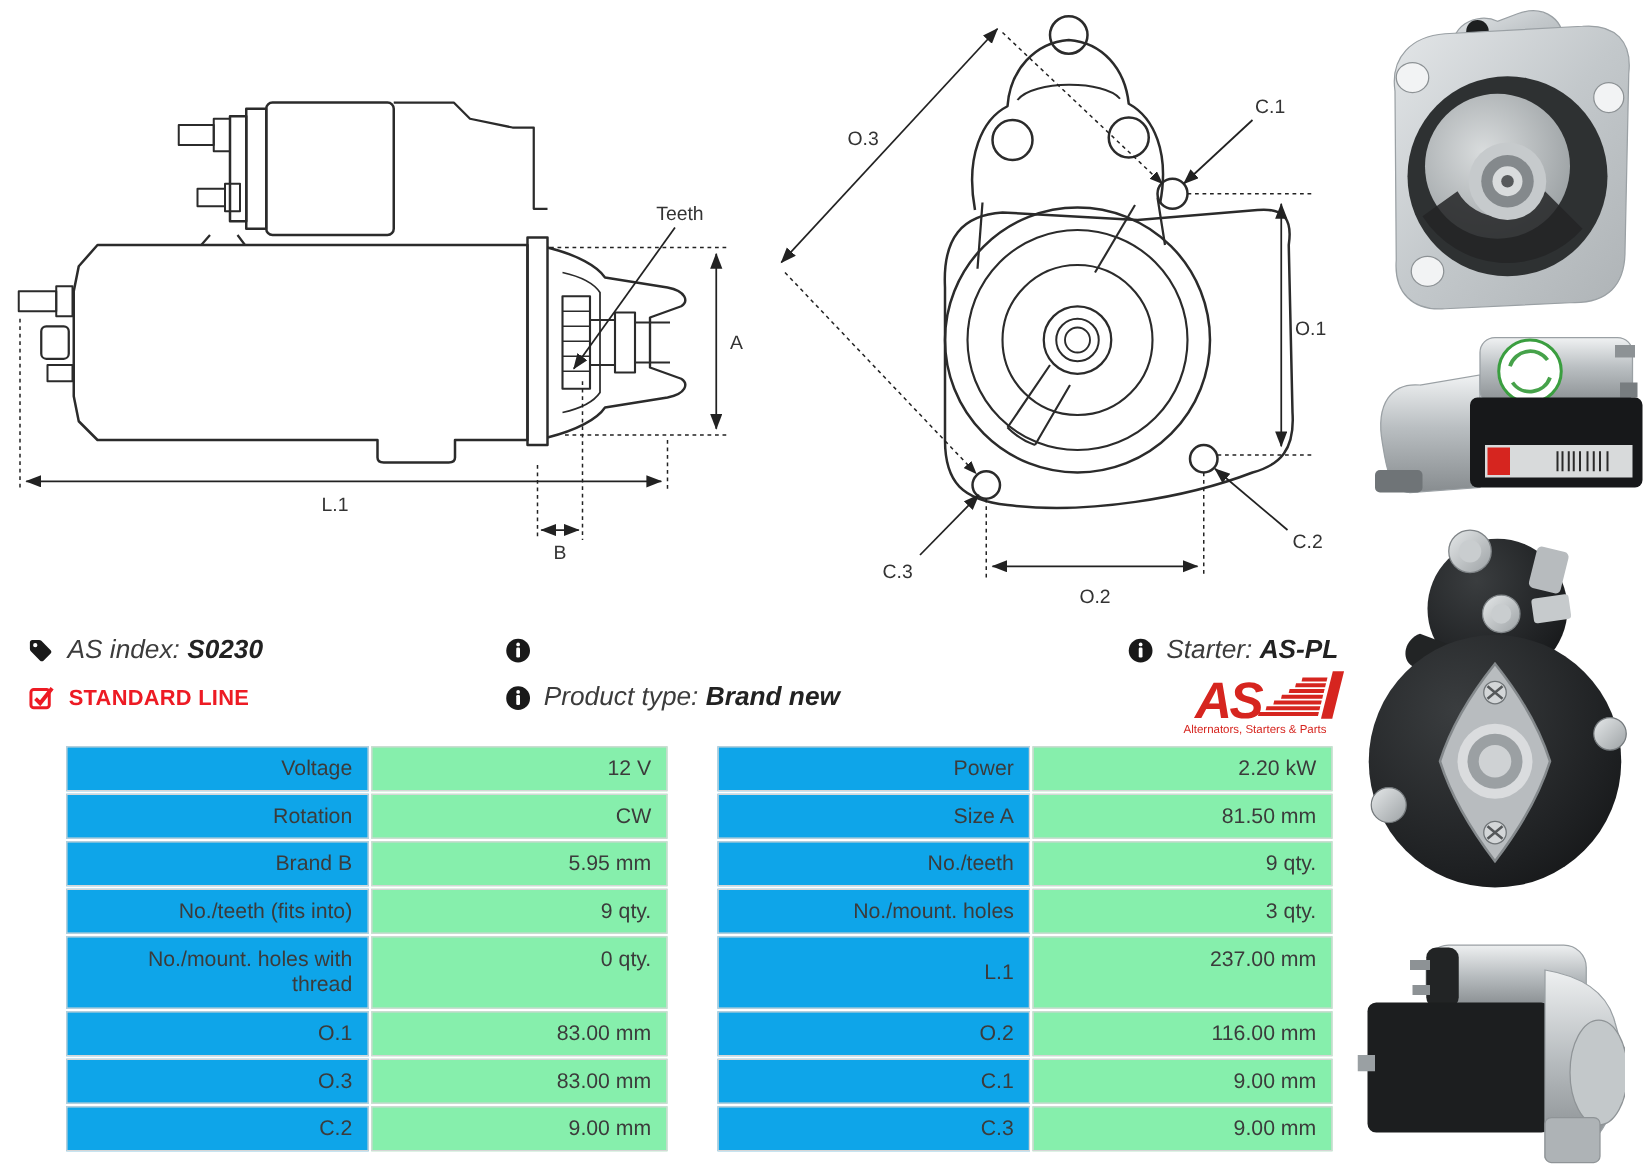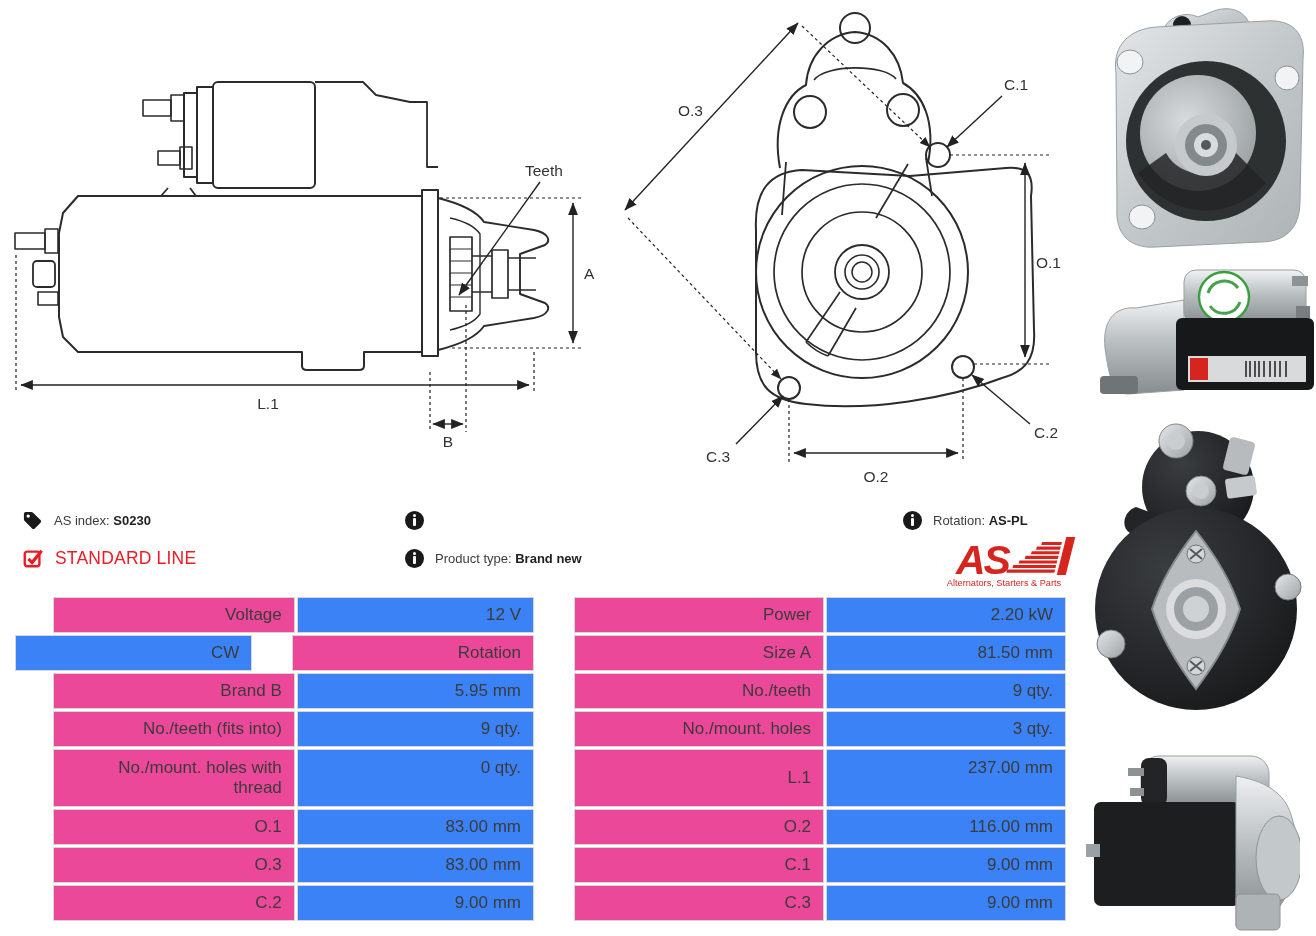--- a/index.html
+++ b/index.html
@@ -2,37 +2,37 @@
 <html><head>
 <meta charset="utf-8">
 <style>
   html,body{margin:0;padding:0;background:#ffffff;}
   .page{position:relative;width:1316px;height:936px;background:#fff;overflow:hidden;
         font-family:"Liberation Sans",sans-serif;color:#3b3b3b;}
   svg text{font-family:"Liberation Sans",sans-serif;}
 
   
   .info-row{position:absolute;display:flex;align-items:center;gap:11px;height:28px;}
-  .info-row .txt{font-size:13px;color:#3c3c3c;white-space:nowrap;}
+  .info-row .txt{font-size:21px;color:#3c3c3c;white-space:nowrap;font-style:italic;}
   .info-row .txt b{font-weight:700;color:#222;}
-  .red-bold{color:#ed1b24;font-weight:400;font-size:17.5px;letter-spacing:.2px;}
+  .red-bold{color:#ed1b24;font-weight:700;font-size:17.5px;letter-spacing:.2px;}
   .info-ic{width:19px;height:19px;border-radius:50%;background:#191919;display:inline-flex;
            flex-direction:column;align-items:center;justify-content:center;flex:0 0 19px;}
   .info-ic::before{content:"";width:3px;height:3px;background:#fff;border-radius:50%;margin-bottom:1.5px;}
   .info-ic::after{content:"";width:3.4px;height:8px;background:#fff;border-radius:1px;}
 
   
   .spec-table{position:absolute;left:15px;top:597px;width:1051px;}
   .spec-row{display:flex;gap:2px;margin-bottom:2px;}
   .spec-row .cell{box-sizing:border-box;border:1px solid #d6d6d6;height:36px;display:flex;
                   align-items:center;justify-content:flex-end;text-align:right;
                   padding:0 12px;font-size:17px;color:#3b3b3b;line-height:1.15;}
   .spec-row.tall .cell{height:58px;}
-  .cell.lbl{background:#ec4899;margin-left:38px;}
-  .cell.val{background:#3b82f6;}
+  .cell.lbl{background:#0ea5e9;margin-left:38px;}
+  .cell.val{background:#86efac;}
   .w1{width:261px;} .w2{width:256px;} .w3{width:270px;} .w4{width:259px;}
 
   
   .abs{position:absolute;}
 </style>
 </head>
 <body>
 
 <div class="page">
 
@@ -288,21 +288,21 @@
     <span class="info-ic"></span>
   </div>
 
   <div class="info-row" style="left:405px;top:544px">
     <span class="info-ic"></span>
     <span class="txt"><span>Product type:</span>&nbsp;<b>Brand new</b></span>
   </div>
 
   <div class="info-row" style="left:903px;top:506px">
     <span class="info-ic"></span>
-    <span class="txt"><span>Rotation:</span>&nbsp;<b>AS-PL</b></span>
+    <span class="txt"><span>Starter:</span>&nbsp;<b>AS-PL</b></span>
   </div>
 
   <svg class="abs" style="left:928px;top:534px" width="150" height="54" viewBox="0 0 150 54">
     <text x="28" y="40" font-size="41" font-weight="bold" font-style="italic" letter-spacing="-2" fill="#d6251f">AS</text>
     <g fill="#d6251f" transform="skewX(-14) translate(12,0)">
       <rect x="104" y="8" width="20" height="3.1"></rect>
       <rect x="100" y="12.6" width="24" height="3.1"></rect>
       <rect x="96" y="17.2" width="28" height="3.1"></rect>
       <rect x="91" y="21.8" width="33" height="3.1"></rect>
       <rect x="86" y="26.4" width="38" height="3.1"></rect>
@@ -314,22 +314,22 @@
   </svg>
 
   <div class="spec-table">
     <div class="spec-row">
       <div class="cell lbl w1">Voltage</div>
       <div class="cell val w2">12 V</div>
       <div class="cell lbl w3">Power</div>
       <div class="cell val w4">2.20 kW</div>
     </div>
     <div class="spec-row">
+      <div class="cell lbl w1">Rotation</div>
       <div class="cell val w2">CW</div>
-      <div class="cell lbl w1">Rotation</div>
       <div class="cell lbl w3">Size A</div>
       <div class="cell val w4">81.50 mm</div>
     </div>
     <div class="spec-row">
       <div class="cell lbl w1">Brand B</div>
       <div class="cell val w2">5.95 mm</div>
       <div class="cell lbl w3">No./teeth</div>
       <div class="cell val w4">9 qty.</div>
     </div>
     <div class="spec-row">

